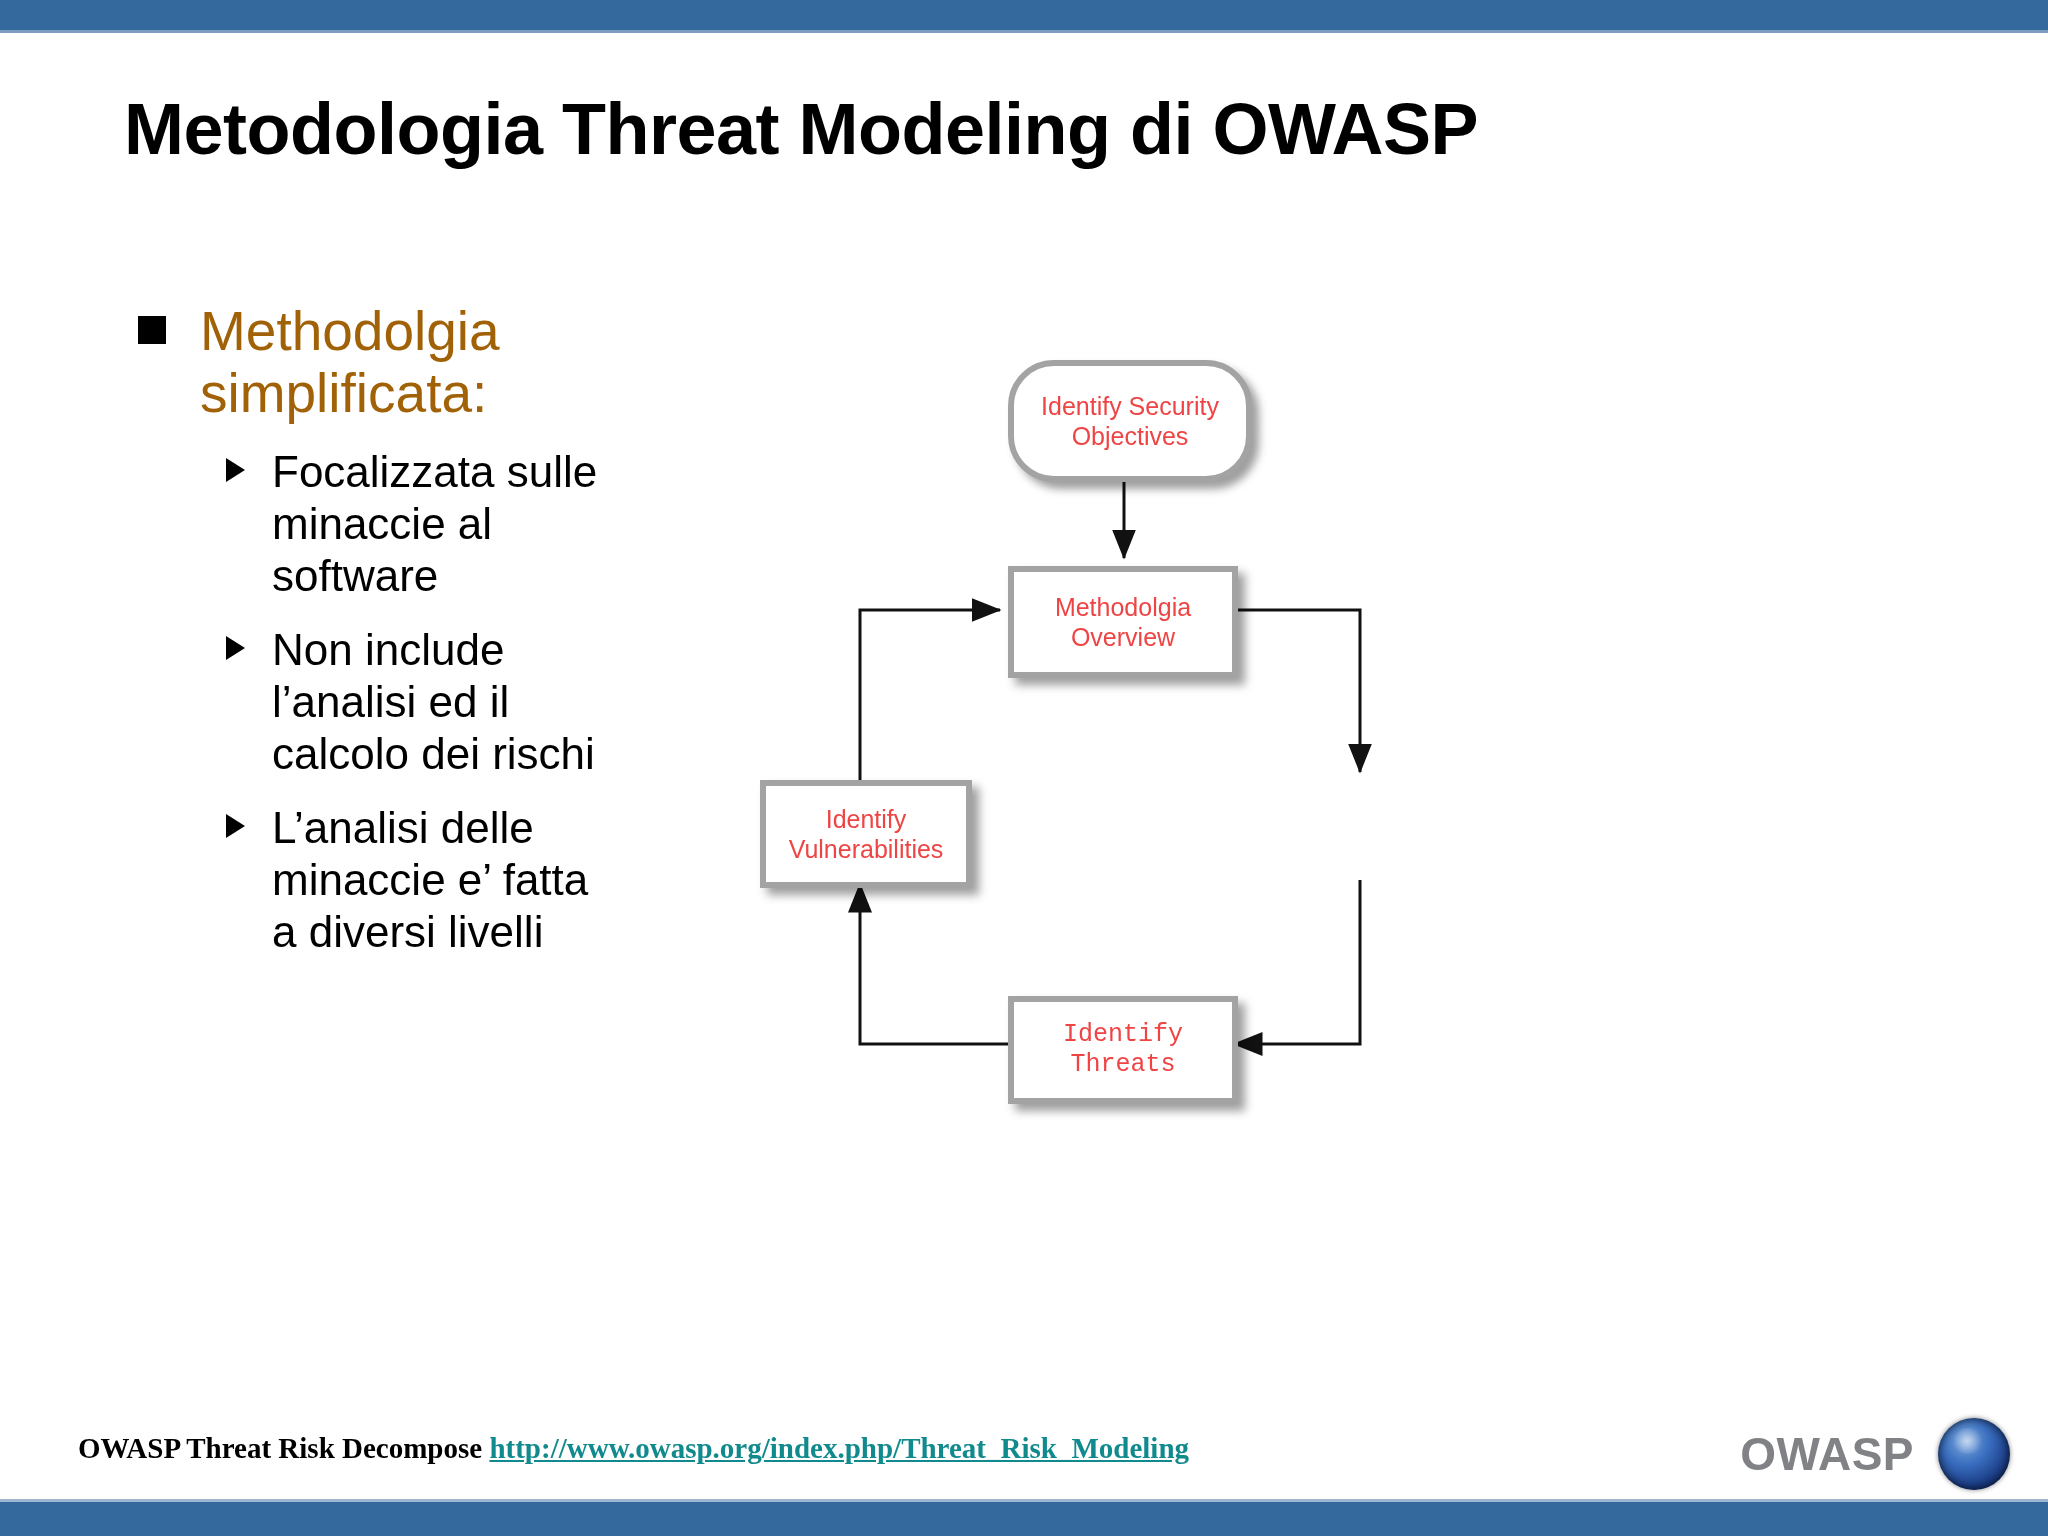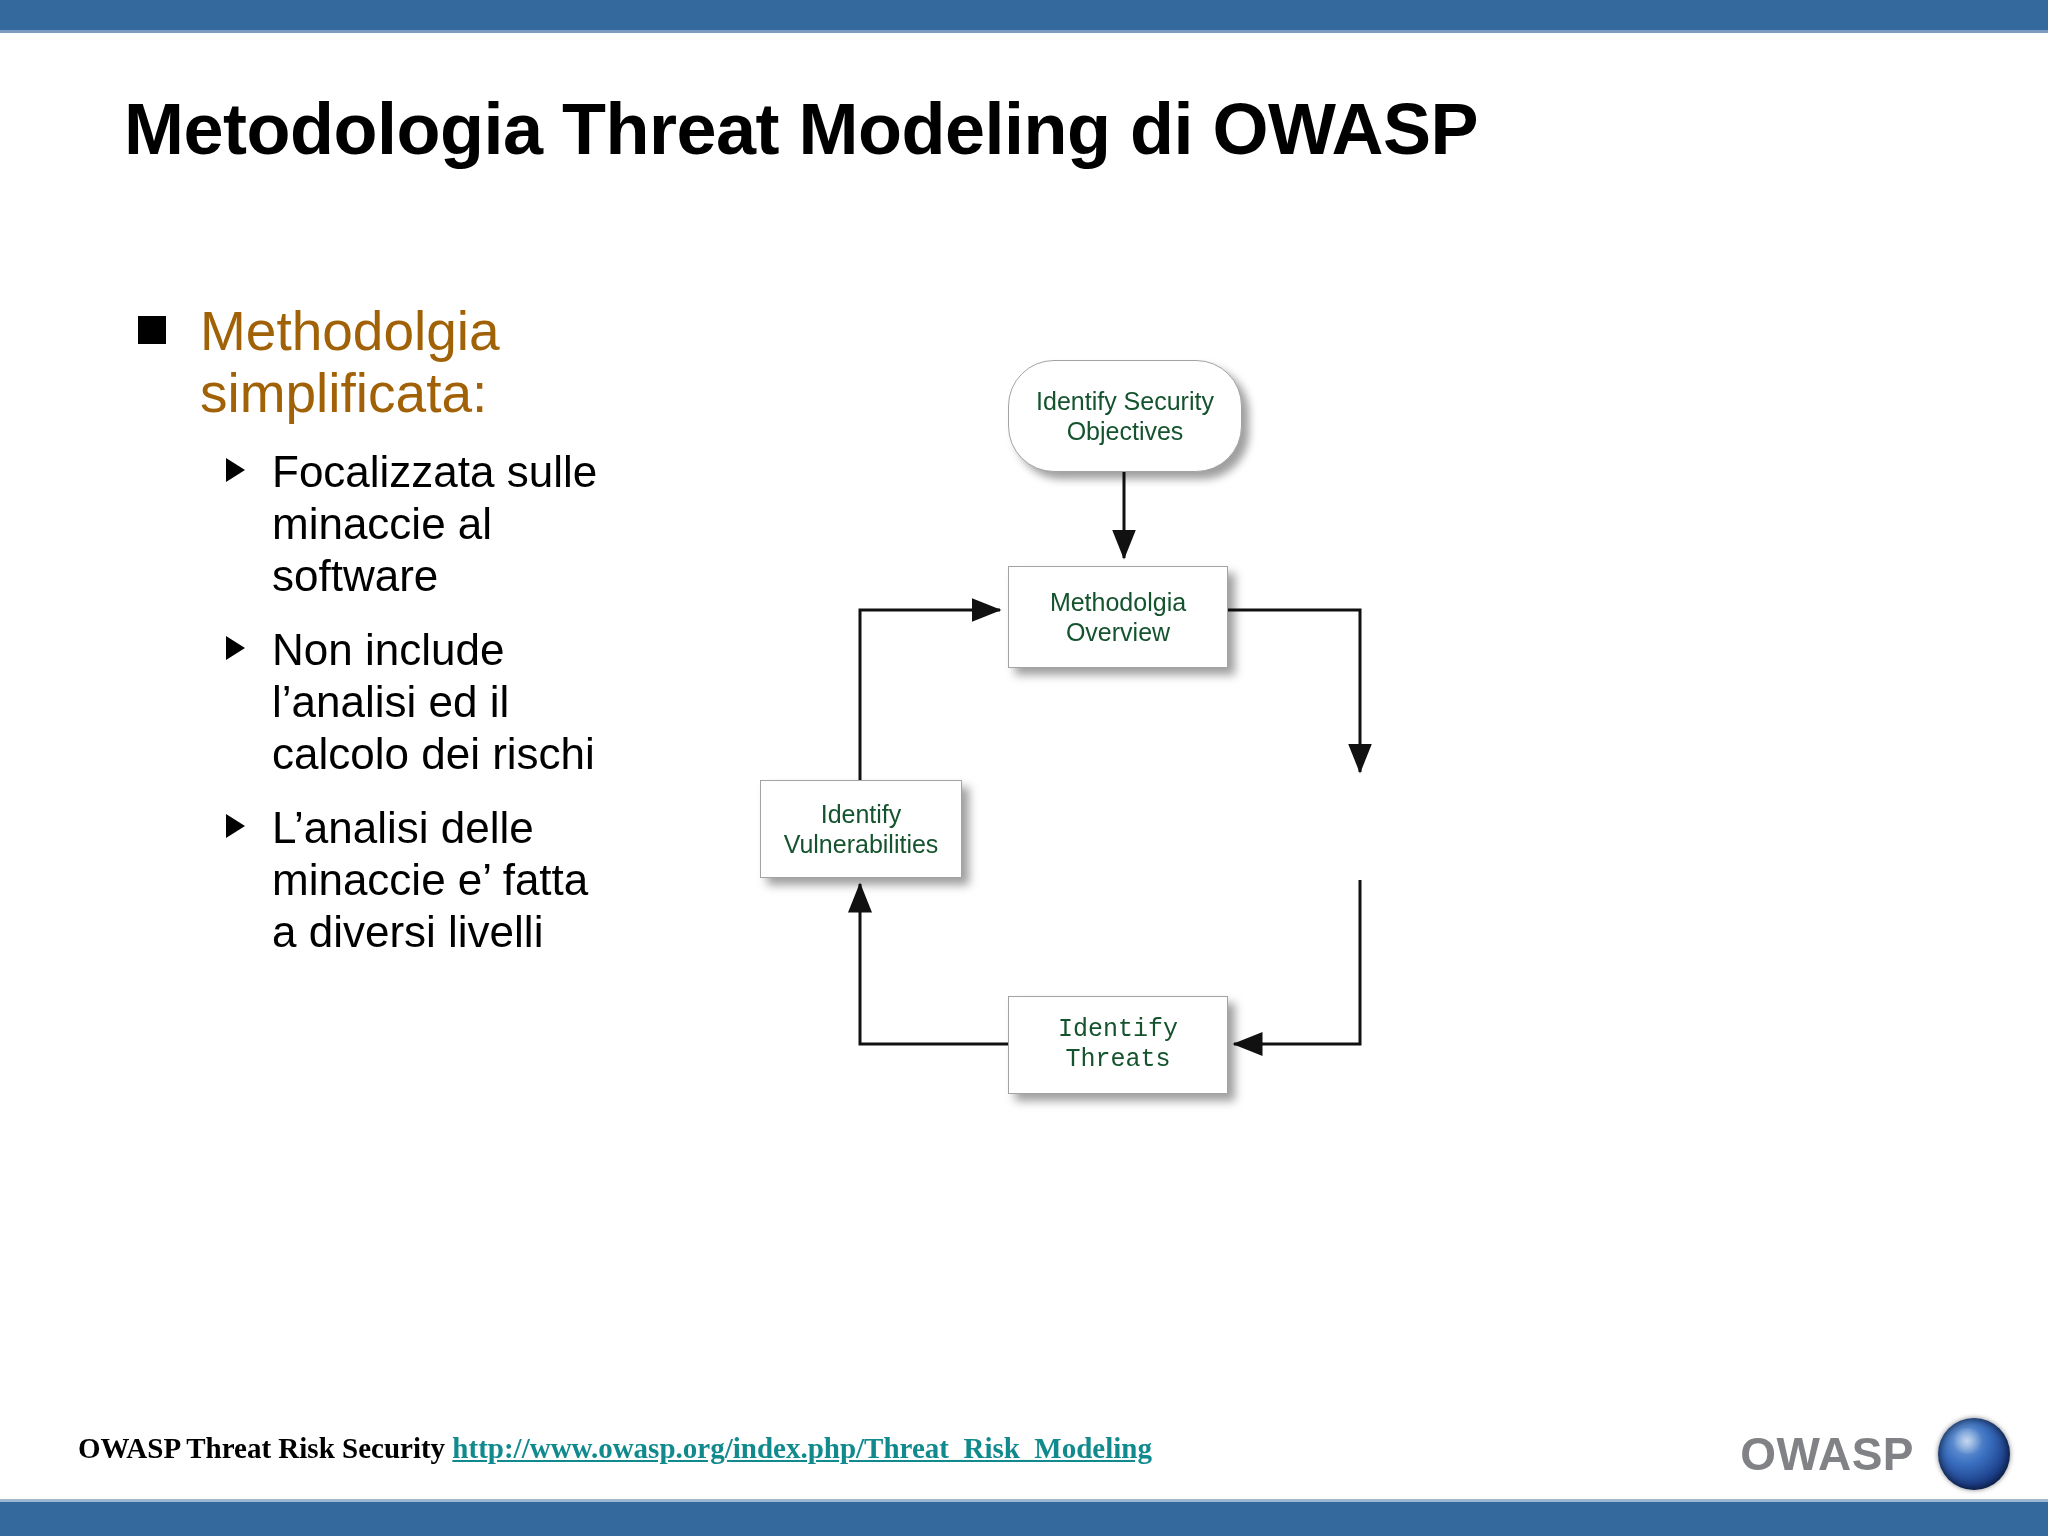--- a/index.html
+++ b/index.html
@@ -108,29 +108,29 @@
   .diagram {
     position: absolute;
     left: 960px;
     top: 360px;
     width: 920px;
     height: 650px;
   }
   .node {
     position: absolute;
     background: #ffffff;
-    border: 1px solid #a3a3a3;
+    border: 6px solid #a3a3a3;
     box-shadow: 7px 7px 9px rgba(0,0,0,0.38);
     display: flex;
     align-items: center;
     justify-content: center;
     text-align: center;
     font-size: 25px;
     line-height: 1.22;
-    color: #14532d;
+    color: #ef4444;
     font-weight: normal;
   }
   .node.rounded {
     border-radius: 46px;
   }
   #node-objectives { left: 48px;  top: 0px;   width: 232px; height: 110px; }
   #node-overview   { left: 48px;  top: 206px; width: 218px; height: 100px; }
   #node-decompose  { left: 290px; top: 420px; width: 220px; height: 100px; }
   #node-threats    { left: 48px;  top: 636px; width: 218px; height: 96px; font-family: Liberation Mono, monospace;  }
   #node-vulns      { left: -200px;top: 420px; width: 200px; height: 96px;  }
@@ -261,21 +261,21 @@
       <span>Identify Threats</span>
     </div>
 
     <div class="node" id="node-vulns">
       <span>Identify Vulnerabilities</span>
     </div>
 
   </div>
 
   <div class="footer">
-    <span>OWASP Threat Risk Security </span><a class="link" href="#">http://www.owasp.org/index.php/Threat_Risk_Modeling</a>
+    <span>OWASP Threat Risk Decompose </span><a class="link" href="#">http://www.owasp.org/index.php/Threat_Risk_Modeling</a>
   </div>
 
   <div class="brand">
     <span class="brand-text">OWASP</span>
     <span class="brand-globe"></span>
   </div>
 
   <div class="bar-bottom-hairline"></div>
   <div class="bar-bottom"></div>
 

